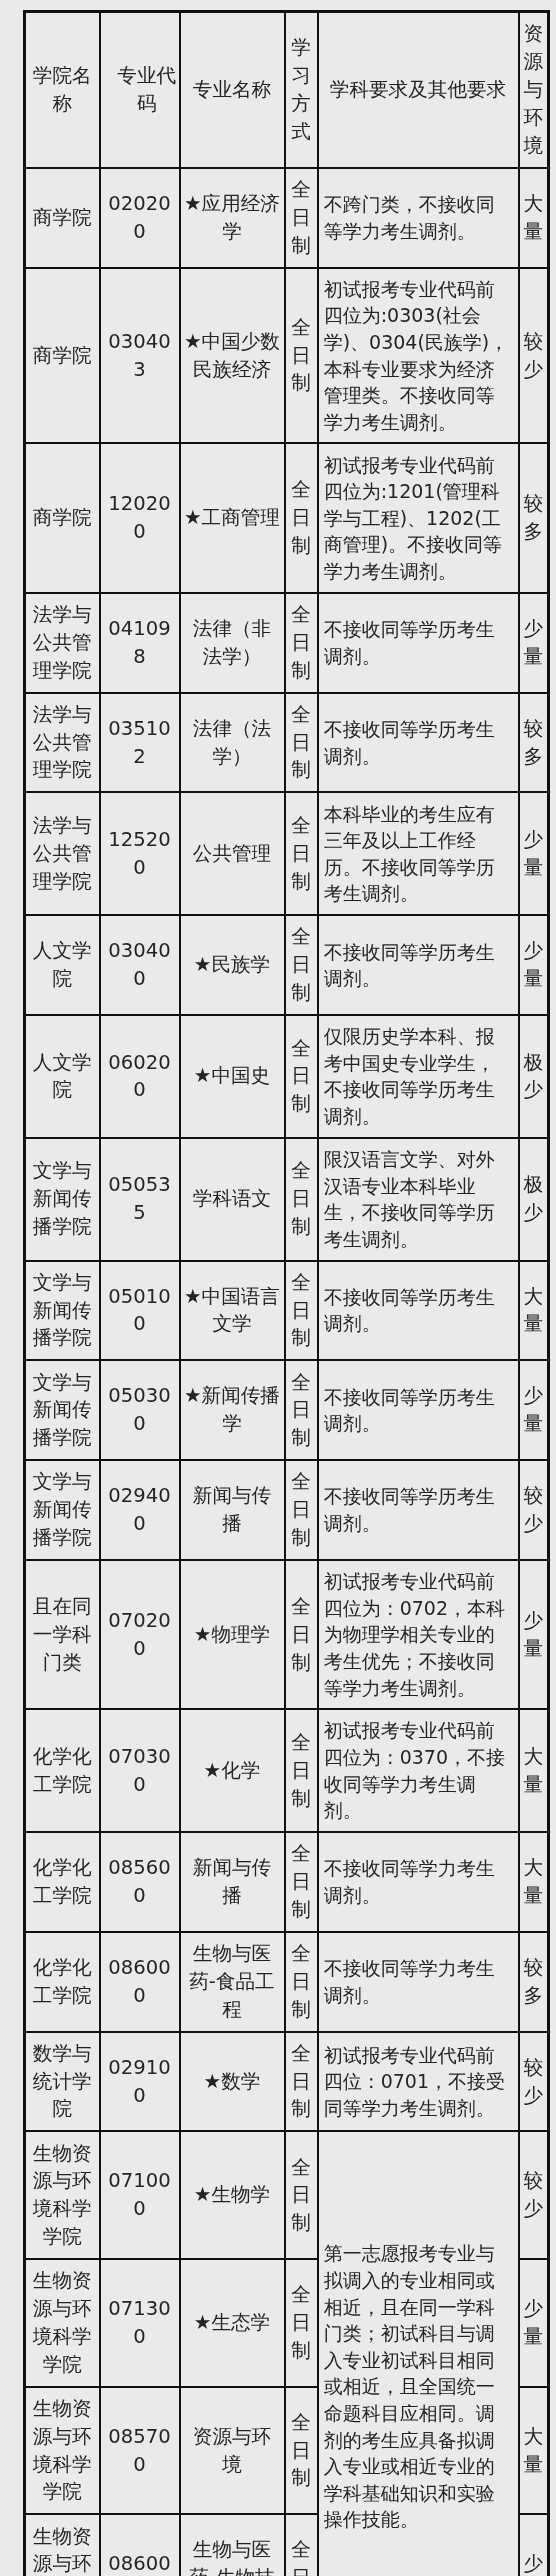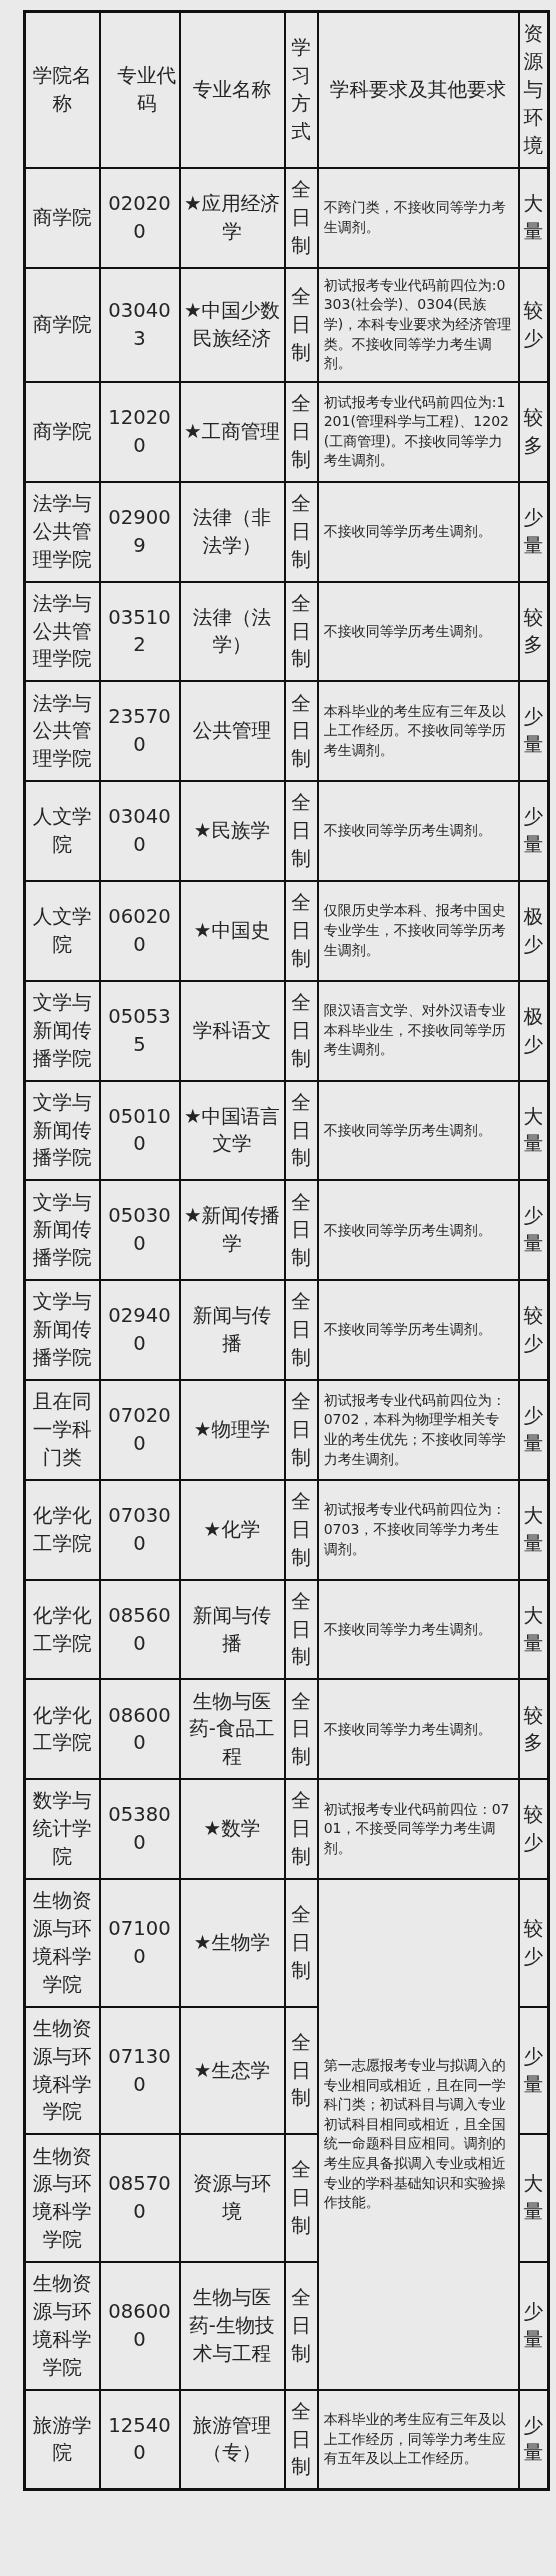--- a/index.html
+++ b/index.html
@@ -34,21 +34,21 @@
     font-weight: normal;
     font-size: 19.6px;
     line-height: 1.42;
     padding: 7.2px 3.1px;
     word-break: break-all;
     overflow-wrap: break-word;
   }
   th.h-code { padding-left: 14.4px; padding-right: 0; margin-left: 28px; }
   td.requirement {
     text-align: left;
-    font-size: 14px;
+    font-size: 19px;
     line-height: 1.40;
     padding: 7.2px 5.2px;
   }
   td.study_mode, td.quantity, th.h-mode, th.h-qty {
     padding: 7.2px 1px;
     letter-spacing: 0;
   }
 </style>
 </head>
 <body>
@@ -93,37 +93,37 @@
         <tr>
           <td class="college">商学院</td>
           <td class="code">120200</td>
           <td class="major">★工商管理</td>
           <td class="study_mode">全日制</td>
           <td class="requirement">初试报考专业代码前四位为:1201(管理科学与工程)、1202(工商管理)。不接收同等学力考生调剂。</td>
           <td class="quantity">较多</td>
         </tr>
         <tr>
           <td class="college">法学与公共管理学院</td>
-          <td class="code">029009</td>
+          <td class="code">041098</td>
           <td class="major">法律（非法学）</td>
           <td class="study_mode">全日制</td>
           <td class="requirement">不接收同等学历考生调剂。</td>
           <td class="quantity">少量</td>
         </tr>
         <tr>
           <td class="college">法学与公共管理学院</td>
           <td class="code">035102</td>
           <td class="major">法律（法学）</td>
           <td class="study_mode">全日制</td>
           <td class="requirement">不接收同等学历考生调剂。</td>
           <td class="quantity">较多</td>
         </tr>
         <tr>
           <td class="college">法学与公共管理学院</td>
-          <td class="code">235700</td>
+          <td class="code">125200</td>
           <td class="major">公共管理</td>
           <td class="study_mode">全日制</td>
           <td class="requirement">本科毕业的考生应有三年及以上工作经历。不接收同等学历考生调剂。</td>
           <td class="quantity">少量</td>
         </tr>
         <tr>
           <td class="college">人文学院</td>
           <td class="code">030400</td>
           <td class="major">★民族学</td>
           <td class="study_mode">全日制</td>
@@ -176,42 +176,42 @@
           <td class="major">★物理学</td>
           <td class="study_mode">全日制</td>
           <td class="requirement">初试报考专业代码前四位为：0702，本科为物理学相关专业的考生优先；不接收同等学力考生调剂。</td>
           <td class="quantity">少量</td>
         </tr>
         <tr>
           <td class="college">化学化工学院</td>
           <td class="code">070300</td>
           <td class="major">★化学</td>
           <td class="study_mode">全日制</td>
-          <td class="requirement">初试报考专业代码前四位为：0703，不接收同等学力考生调剂。</td>
+          <td class="requirement">初试报考专业代码前四位为：0370，不接收同等学力考生调剂。</td>
           <td class="quantity">大量</td>
         </tr>
         <tr>
           <td class="college">化学化工学院</td>
           <td class="code">085600</td>
           <td class="major">新闻与传播</td>
           <td class="study_mode">全日制</td>
           <td class="requirement">不接收同等学力考生调剂。</td>
           <td class="quantity">大量</td>
         </tr>
         <tr>
           <td class="college">化学化工学院</td>
           <td class="code">086000</td>
           <td class="major">生物与医药-食品工程</td>
           <td class="study_mode">全日制</td>
           <td class="requirement">不接收同等学力考生调剂。</td>
           <td class="quantity">较多</td>
         </tr>
         <tr>
           <td class="college">数学与统计学院</td>
-          <td class="code">053800</td>
+          <td class="code">029100</td>
           <td class="major">★数学</td>
           <td class="study_mode">全日制</td>
           <td class="requirement">初试报考专业代码前四位：0701，不接受同等学力考生调剂。</td>
           <td class="quantity">较少</td>
         </tr>
         <tr>
           <td class="college">生物资源与环境科学学院</td>
           <td class="code">071000</td>
           <td class="major">★生物学</td>
           <td class="study_mode">全日制</td>

